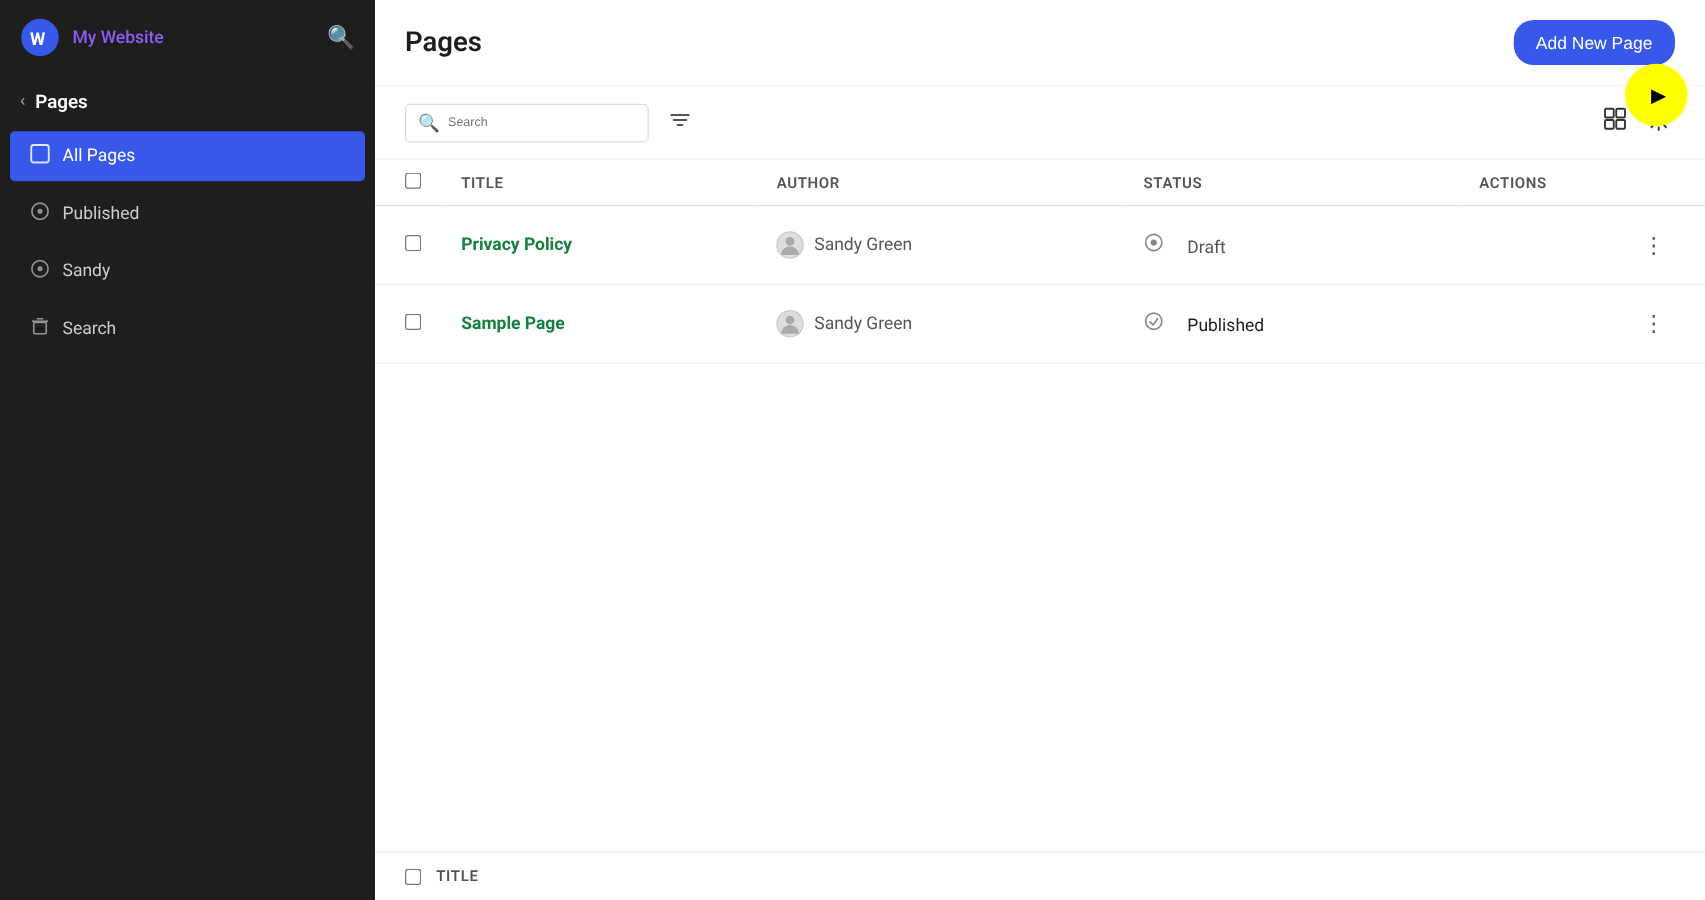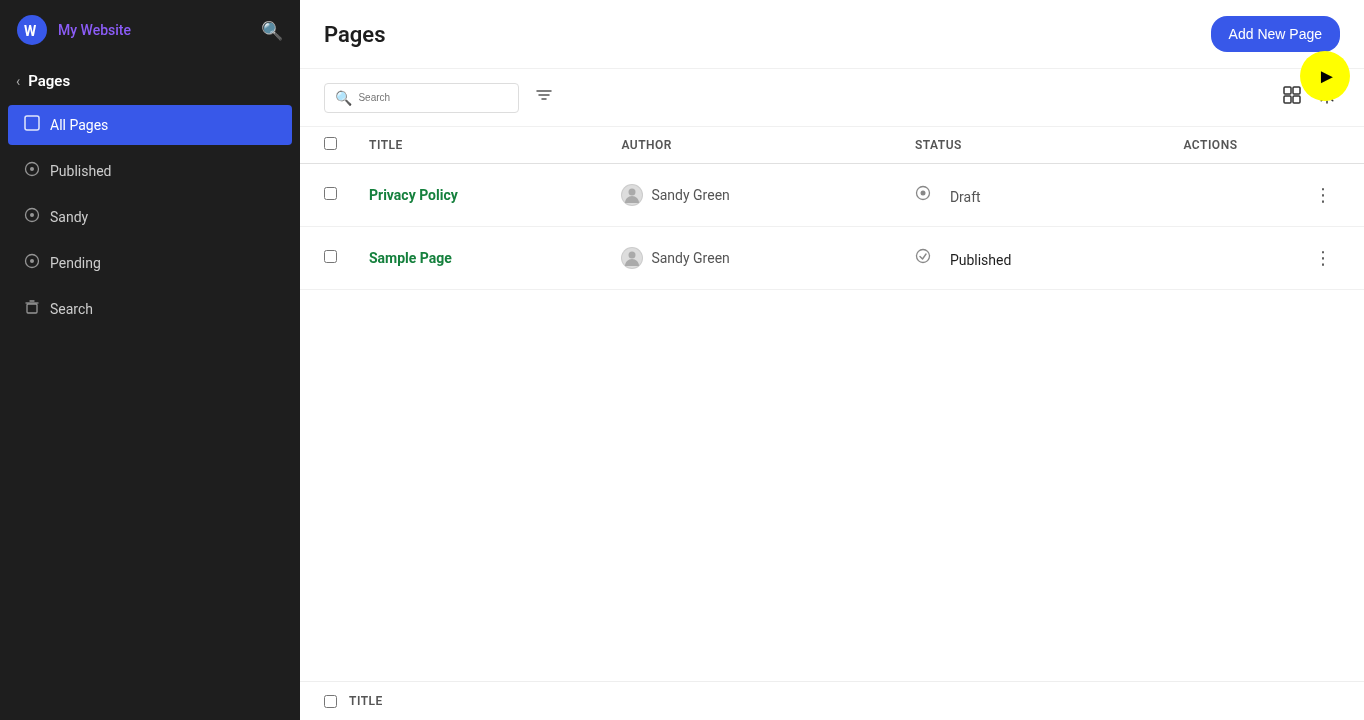--- a/index.html
+++ b/index.html
@@ -291,29 +291,20 @@
       <span>Published</span>
     </div>
     <div class="nav-item">
       <span class="nav-icon">
         <svg width="16" height="16" viewBox="0 0 16 16" fill="none">
             <circle cx="8" cy="8" r="6.5" stroke="#aaa" stroke-width="1.3"></circle>
             <circle cx="8" cy="8" r="2" fill="#aaa"></circle>
           </svg>
       </span>
       <span>Sandy</span>
-    </div>
-    <div class="nav-item">
-      <span class="nav-icon">
-        <svg width="16" height="16" viewBox="0 0 16 16" fill="none">
-            <circle cx="8" cy="8" r="6.5" stroke="#aaa" stroke-width="1.3"></circle>
-            <circle cx="8" cy="8" r="2" fill="#aaa"></circle>
-          </svg>
-      </span>
-      <span>Pending</span>
     </div>
     <div class="nav-item">
       <span class="nav-icon">
         <svg width="16" height="16" viewBox="0 0 16 16" fill="none">
             <rect x="3" y="5" width="10" height="9" rx="1" stroke="#aaa" stroke-width="1.3"></rect>
             <line x1="1.5" y1="4" x2="14.5" y2="4" stroke="#aaa" stroke-width="1.3"></line>
             <line x1="6" y1="2" x2="10" y2="2" stroke="#aaa" stroke-width="1.3" stroke-linecap="round"></line>
           </svg>
       </span>
       <span>Search</span>

